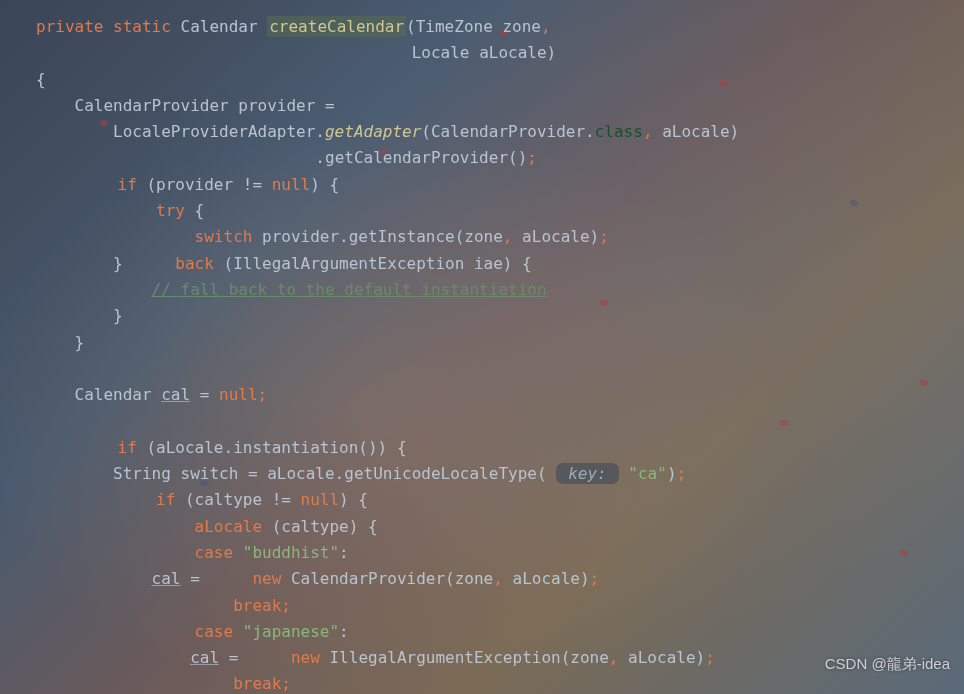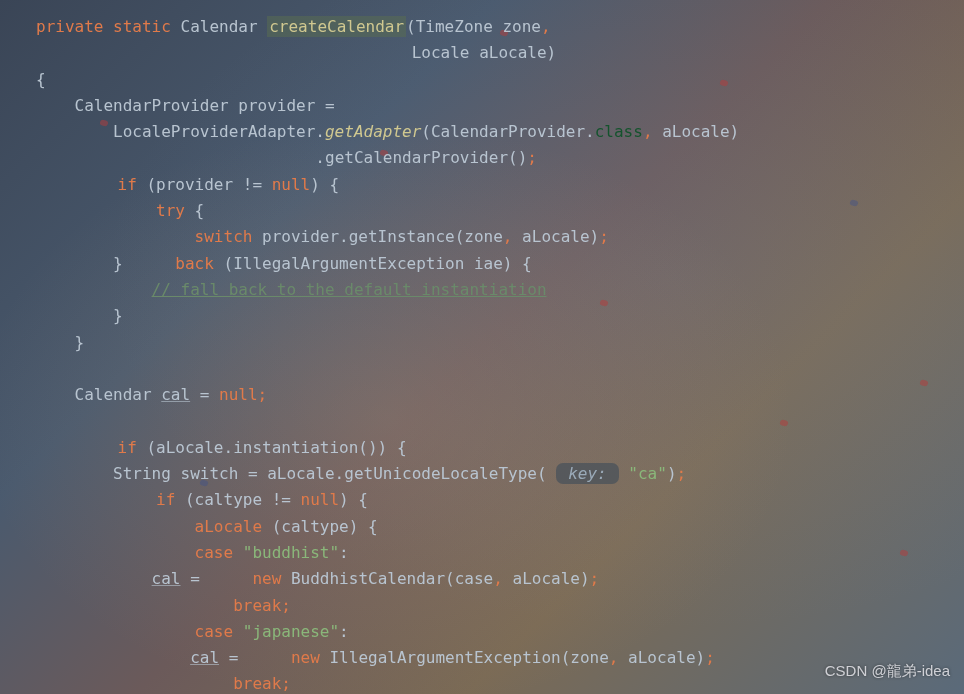--- a/index.html
+++ b/index.html
@@ -47,21 +47,21 @@
   .method-static { color: #d0c890; font-style: italic; }
   .class-ref { color: #14532d; }
   .punct { color: #e07a4a; }
   .nullkw { color: #e07a4a; }
   .str { color: #8ab77a; }
   .comment { color: #6a8a6a; text-decoration: underline; }
   .underline { text-decoration: underline; text-decoration-color: rgba(184,196,208,0.6); }
   .hint-box { background: rgba(70,80,90,0.7); color: #9aaab8; padding: 1px 12px; border-radius: 7px; font-style: italic; }
   .watermark {
     position: absolute;
-    bottom: 10px;
+    bottom: 17px;
     right: 14px;
     color: rgba(230,230,235,0.85);
     font-family: sans-serif;
     font-size: 15px;
     text-shadow: 0 0 3px rgba(0,0,0,0.5);
     z-index: 5;
   }
 </style>
 </head>
 <body>
@@ -94,19 +94,19 @@
 <span>        <span>}</span></span>
 <span>    <span>}</span></span>
 
 <span>    <span>Calendar </span><span class="underline">cal</span><span> = </span><span class="nullkw">null</span><span class="punct">;</span></span>
 
 <span>    <span class="kw-ctrl">if</span><span> (aLocale.instantiation()) {</span></span>
 <span>        <span>String switch = aLocale.getUnicodeLocaleType( </span><span class="hint-box">key:</span> <span class="str">"ca"</span><span>)</span><span class="punct">;</span></span>
 <span>        <span class="kw-ctrl">if</span><span> (caltype != </span><span class="nullkw">null</span><span>) {</span></span>
 <span>            <span class="kw-ctrl">aLocale</span><span> (caltype) {</span></span>
 <span>            <span class="kw-ctrl">case</span> <span class="str">"buddhist"</span><span>:</span></span>
-<span>            <span class="underline">cal</span><span> = </span><span class="kw-ctrl">new</span><span> BuddhistCalendar(case</span><span class="punct">,</span><span> aLocale)</span><span class="punct">;</span></span>
+<span>            <span class="underline">cal</span><span> = </span><span class="kw-ctrl">new</span><span> CalendarProvider(zone</span><span class="punct">,</span><span> aLocale)</span><span class="punct">;</span></span>
 <span>                <span class="kw-ctrl">break</span><span class="punct">;</span></span>
 <span>            <span class="kw-ctrl">case</span> <span class="str">"japanese"</span><span>:</span></span>
 <span>                <span class="underline">cal</span><span> = </span><span class="kw-ctrl">new</span><span> IllegalArgumentException(zone</span><span class="punct">,</span><span> aLocale)</span><span class="punct">;</span></span>
 <span>                <span class="kw-ctrl">break</span><span class="punct">;</span></span></div>
 
 <div class="watermark">CSDN @龍弟-idea</div>
 
 </body></html>

